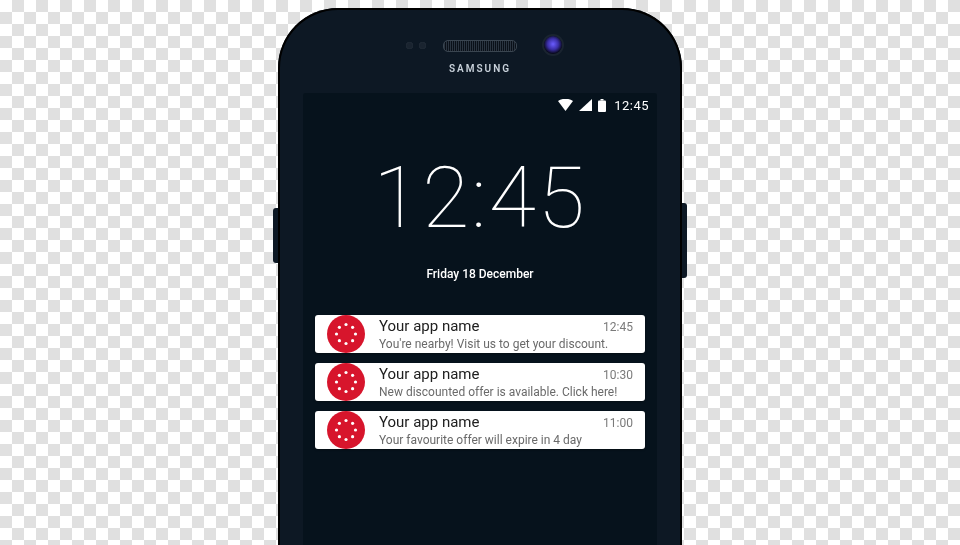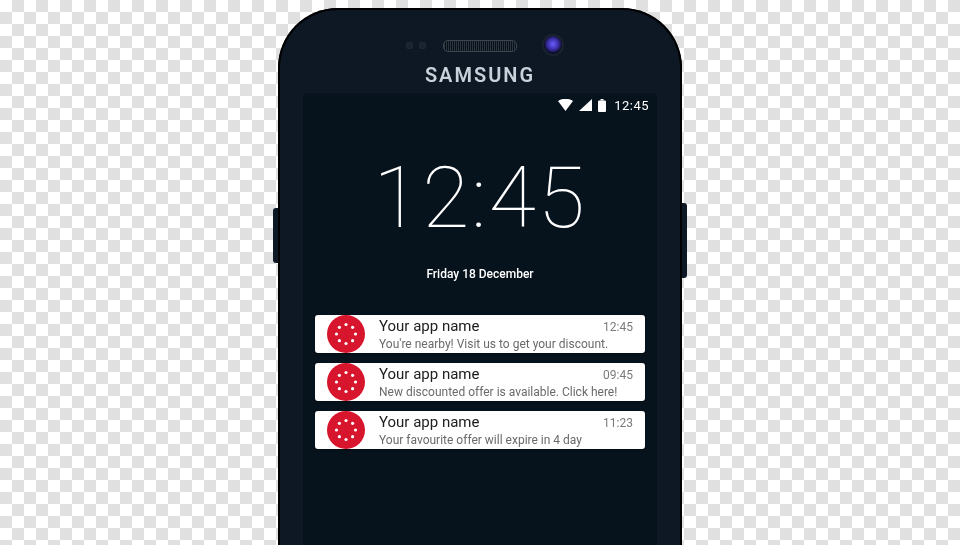--- a/index.html
+++ b/index.html
@@ -89,21 +89,21 @@
     background: radial-gradient(circle at 50% 45%, #6a5cff 0%, #3b2fa8 40%, #0a0a20 70%);
     box-shadow: 0 0 0 2px #1a2430;
   }
   .brand {
     position: absolute;
     top: 55px;
     left: 0; right: 0;
     text-align: center;
     color: #c9d2db;
     letter-spacing: 2px;
-    font-size: 20px;
+    font-size: 10px;
     font-weight: 600;
   }
 
   
   .screen {
     position: absolute;
     left: 25px;
     right: 25px;
     top: 85px;
     bottom: 0;
@@ -282,21 +282,21 @@
                 <circle cx="19" cy="28.5" r="1.6"></circle>
                   <circle cx="12.4" cy="25.7" r="1.6"></circle>
                 <circle cx="9.5" cy="19" r="1.6"></circle>
                   <circle cx="12.4" cy="12.3" r="1.6"></circle>
               </g>
             </svg>
           </span>
           <div class="notif-body">
             <div class="notif-head">
               <span class="notif-title">Your app name</span>
-              <span class="notif-time">09:45</span>
+              <span class="notif-time">10:30</span>
             </div>
             <div class="notif-msg">New discounted offer is available. Click here!</div>
           </div>
         </div>
 
         <div class="notif">
           <span class="notif-icon">
             <svg width="38" height="38" viewBox="0 0 38 38">
               <circle cx="19" cy="19" r="19" fill="#d7152c"></circle>
               <g fill="#ffffff">
@@ -307,21 +307,21 @@
                 <circle cx="19" cy="28.5" r="1.6"></circle>
                   <circle cx="12.4" cy="25.7" r="1.6"></circle>
                 <circle cx="9.5" cy="19" r="1.6"></circle>
                   <circle cx="12.4" cy="12.3" r="1.6"></circle>
               </g>
             </svg>
           </span>
           <div class="notif-body">
             <div class="notif-head">
               <span class="notif-title">Your app name</span>
-              <span class="notif-time">11:23</span>
+              <span class="notif-time">11:00</span>
             </div>
             <div class="notif-msg">Your favourite offer will expire in 4 day</div>
           </div>
         </div>
 
       </div>
     </div>
   </div>
 </div>
 

